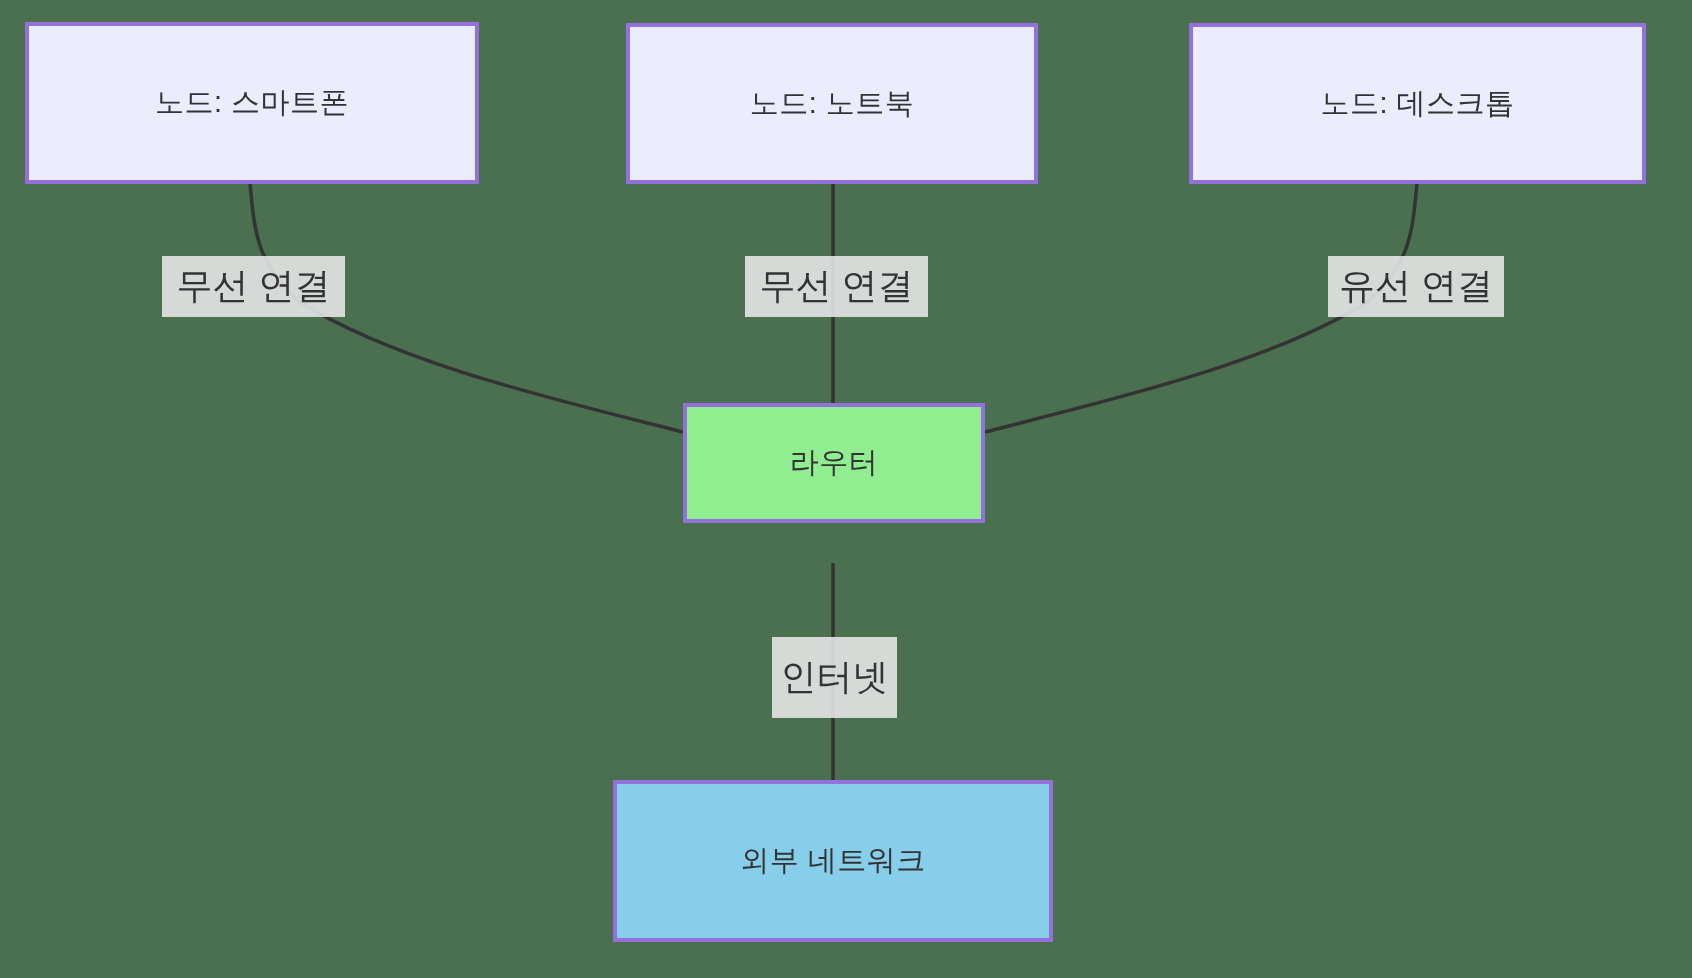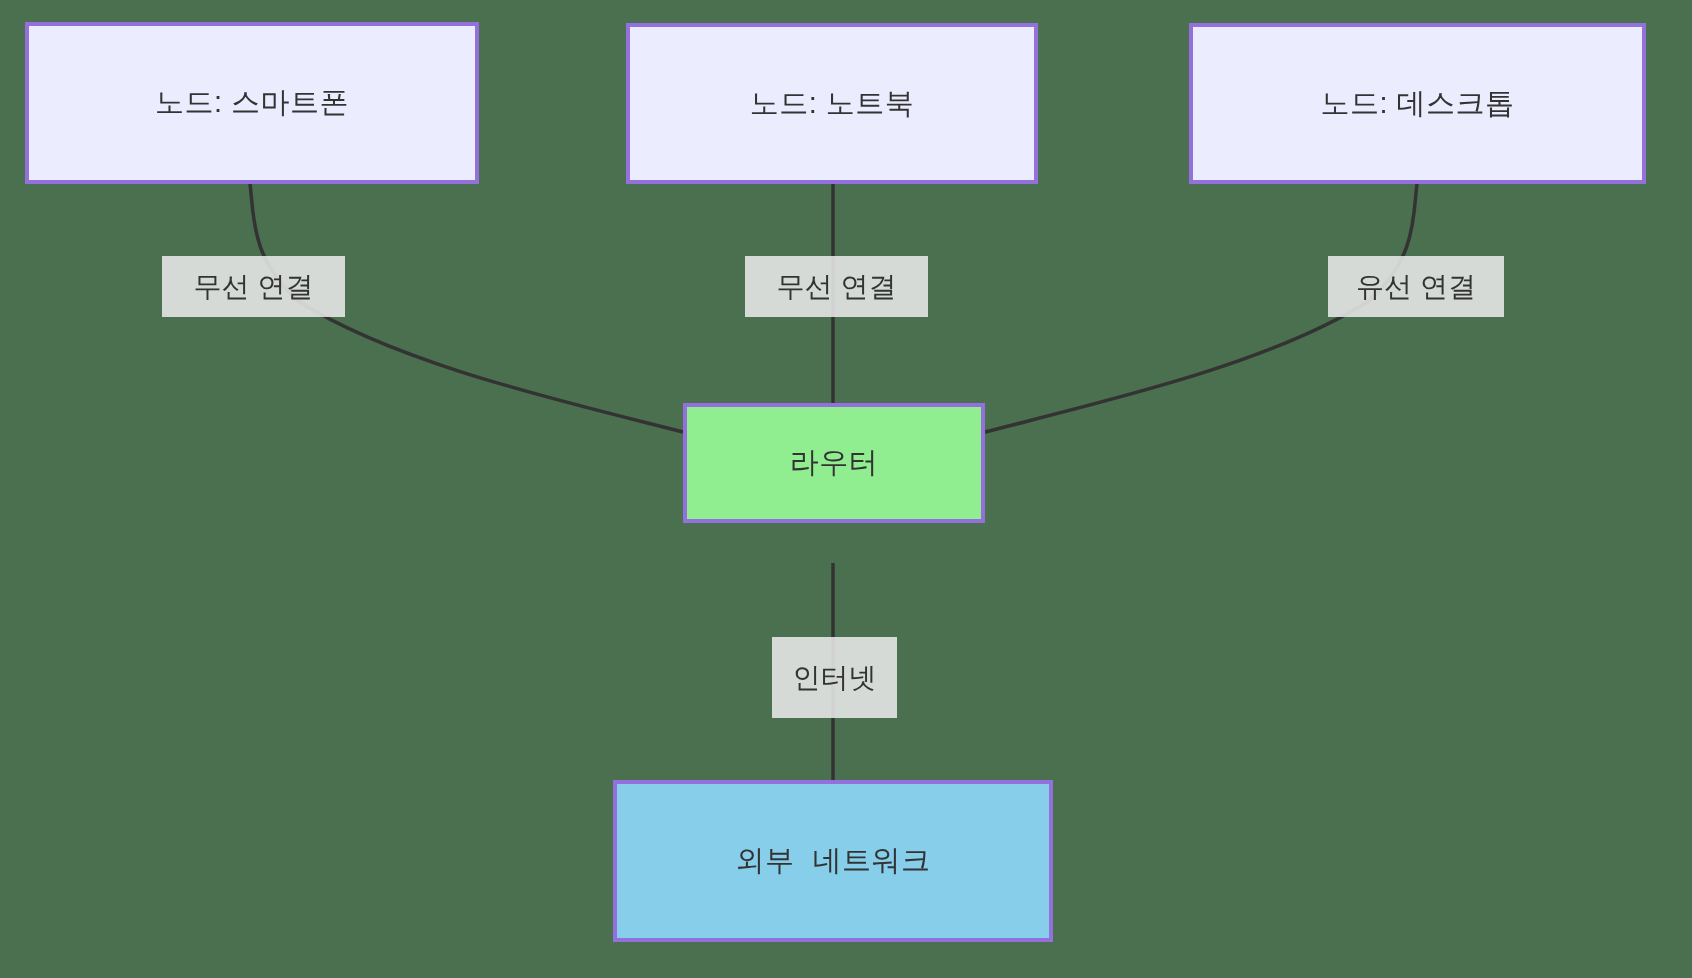--- a/index.html
+++ b/index.html
@@ -37,21 +37,21 @@
     letter-spacing: 0.5px;
     white-space: nowrap;
   }
   .edge-label {
     position: absolute;
     z-index: 2;
     background-color: rgba(232, 232, 232, 0.88);
     display: flex;
     align-items: center;
     justify-content: center;
-    font-size: 28px;
+    font-size: 36px;
     color: #333333;
     white-space: nowrap;
     box-sizing: border-box;
   }
 </style>
 </head>
 <body style="background: rgb(74, 112, 80);">
 
 <div class="canvas">
 
@@ -71,21 +71,21 @@
   </div>
 
   <div class="node" style="left: 1189px; top: 23px; width: 457px; height: 161px; background-color: rgb(236, 236, 255);">
     <span>노드: 데스크톱</span>
   </div>
 
   <div class="node" style="left: 683px; top: 403px; width: 302px; height: 120px; background-color: rgb(144, 238, 144);">
     <span>라우터</span>
   </div>
 
-  <div class="node" style="left: 613px; top: 780px; width: 440px; height: 162px; background-color: rgb(135, 206, 235); font-family: Liberation Mono, monospace;">
+  <div class="node" style="left: 613px; top: 780px; width: 440px; height: 162px; background-color: rgb(135, 206, 235);">
     <span>외부 네트워크</span>
   </div>
 
   <div class="edge-label" style="left:162px; top:256px; width:183px; height:61px;">
     <span>무선 연결</span>
   </div>
 
   <div class="edge-label" style="left:745px; top:256px; width:183px; height:61px;">
     <span>무선 연결</span>
   </div>

